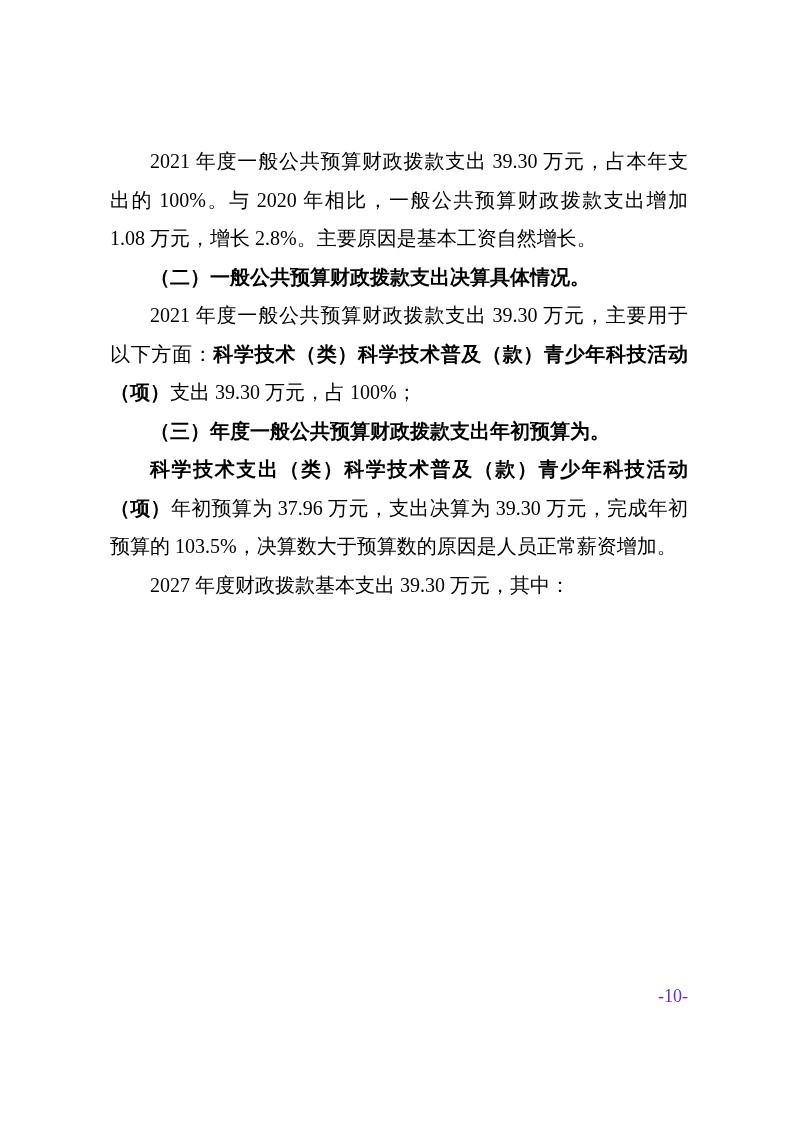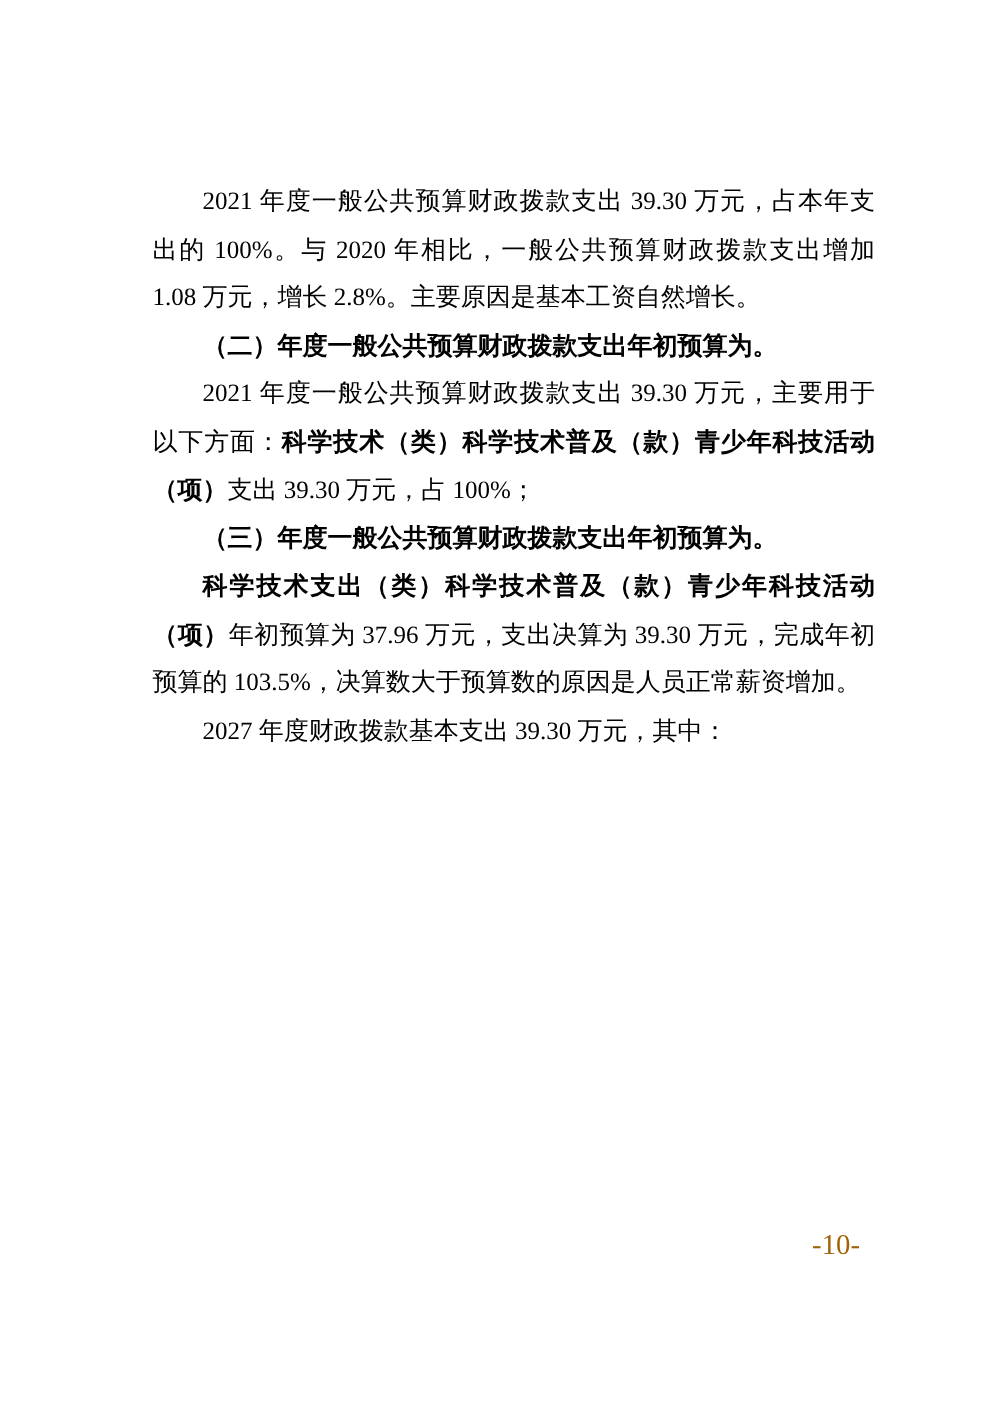--- a/index.html
+++ b/index.html
@@ -17,55 +17,54 @@
     color: #000000;
   }
   .content {
     position: absolute;
     top: 142px;
     left: 110px;
     width: 578px;
     font-size: 20px;
     line-height: 38.5px;
     text-align: justify;
-    margin-left: 12px;
   }
   .para {
     margin: 0;
     text-indent: 2em;
   }
   .heading {
     margin: 0;
     text-indent: 2em;
     font-weight: bold;
     font-family: "Liberation Sans", "DejaVu Sans", sans-serif;
   }
   .bold-seg {
     font-weight: bold;
     font-family: "Liberation Sans", "DejaVu Sans", sans-serif;
   }
   .page-number {
     position: absolute;
     top: 984px;
     right: 105px;
-    font-size: 23px;
+    font-size: 18px;
     line-height: 24px;
-    color: #a16207;
+    color: #6d28d9;
     font-family: "Liberation Serif", "DejaVu Serif", serif;
   }
 </style>
 </head>
 <body>
 
 <div class="page">
   <div class="content">
 
     <p class="para">2021 年度一般公共预算财政拨款支出 39.30 万元，占本年支出的 100%。与 2020 年相比，一般公共预算财政拨款支出增加 1.08 万元，增长 2.8%。主要原因是基本工资自然增长。</p>
 
-    <p class="heading">（二）年度一般公共预算财政拨款支出年初预算为。</p>
+    <p class="heading">（二）一般公共预算财政拨款支出决算具体情况。</p>
 
     <p class="para"><span>2021 年度一般公共预算财政拨款支出 39.30 万元，主要用于以下方面：</span><span class="bold-seg">科学技术（类）科学技术普及（款）青少年科技活动（项）</span><span>支出 39.30 万元，占 100%；</span></p>
 
     <p class="heading">（三）年度一般公共预算财政拨款支出年初预算为。</p>
 
 
     <p class="para"><span class="bold-seg">科学技术支出（类）科学技术普及（款）青少年科技活动（项）</span><span>年初预算为 37.96 万元，支出决算为 39.30 万元，完成年初预算的 103.5%，决算数大于预算数的原因是人员正常薪资增加。</span></p>
 
 
     <p class="para">2027 年度财政拨款基本支出 39.30 万元，其中：</p>

